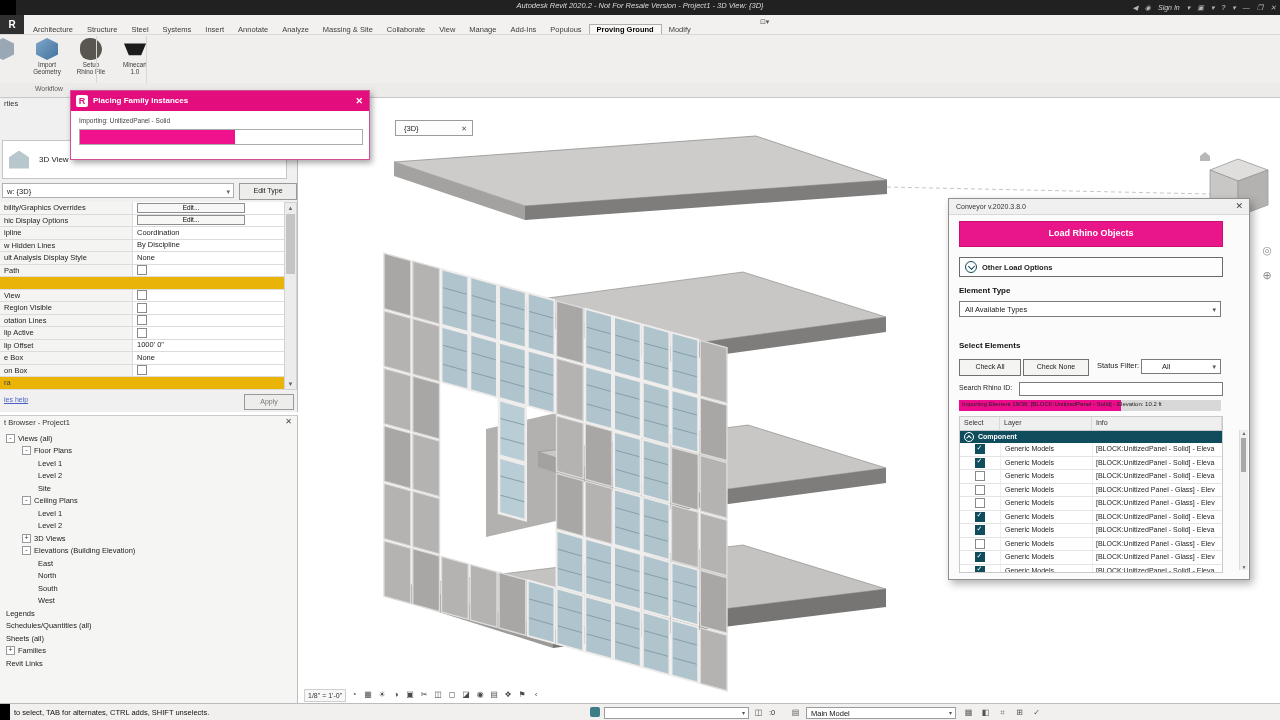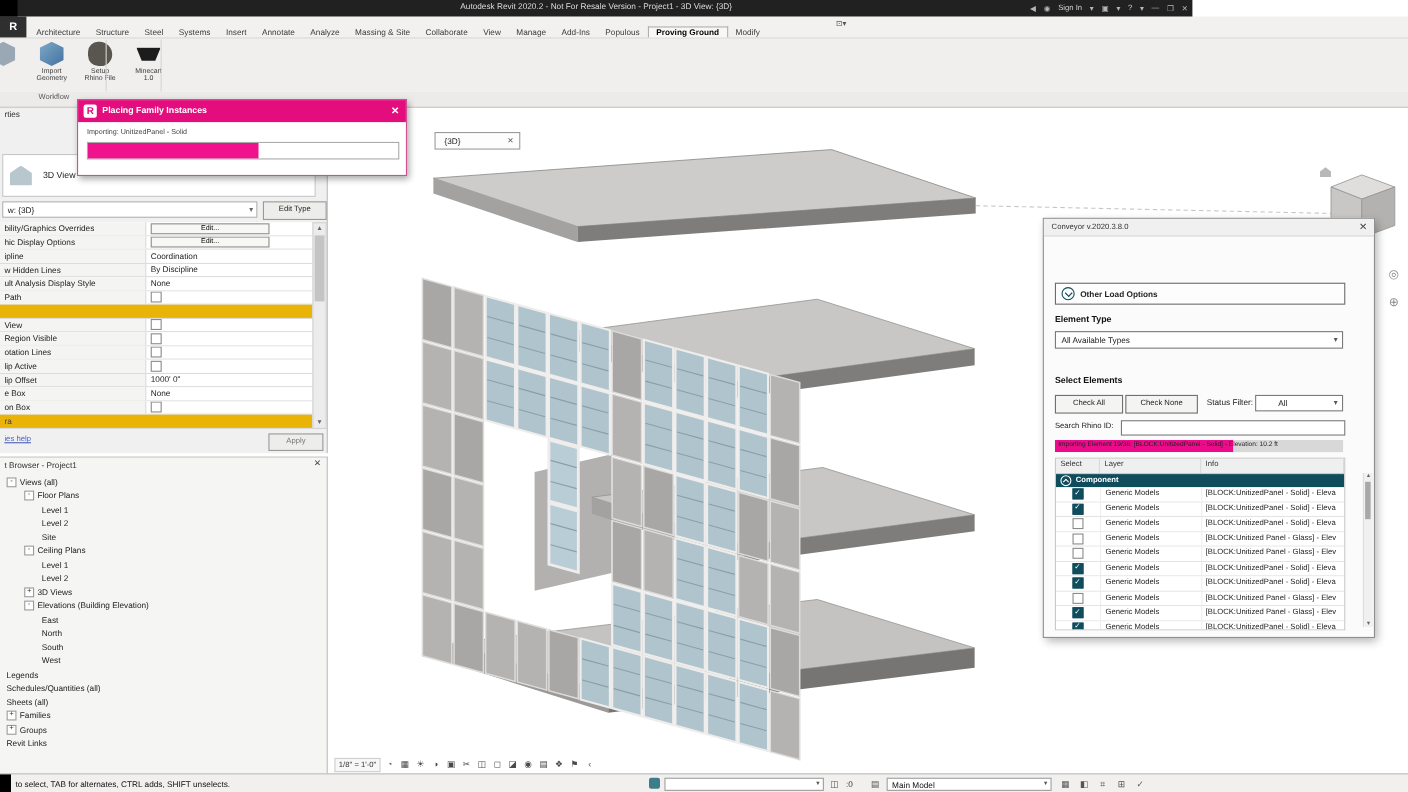--- a/index.html
+++ b/index.html
@@ -1,19 +1,19 @@
 <!DOCTYPE html>
 <html><head>
 <meta charset="utf-8">
 <style>
   html,body{margin:0;padding:0;background:#888;}
   #app{position:relative;width:1280px;height:720px;background:#fff;overflow:hidden;
        font-family:"Liberation Sans",sans-serif;-webkit-font-smoothing:antialiased;}
   
-  .titlebar{position:absolute;left:0;top:0;width:1084px;height:15px;background:#212121;z-index:40;}
+  .titlebar{position:absolute;left:0;top:0;width:1280px;height:15px;background:#212121;z-index:40;font-style:italic;}
   .titlebar .appcorner{position:absolute;left:0;top:0;width:16px;height:15px;background:#000;}
   .titlebar .title{position:absolute;left:0;right:0;top:1px;text-align:center;color:#dcdcdc;font-size:7.5px;}
   .titlebar-right{position:absolute;right:4px;top:0;height:15px;display:flex;align-items:center;gap:7px;color:#bdbdbd;font-size:7px;}
   .tb-icon{font-size:7px;color:#b5b5b5;cursor:default;}
   .tb-text{color:#d0d0d0;}
   
   .menubar{position:absolute;left:0;top:15px;width:1280px;height:19px;background:#f2f1ef;border-bottom:1px solid #dad8d6;z-index:39;}
   .appbtn{position:absolute;left:0;top:0;width:24px;height:19px;background:#2f2f2f;color:#fff;font-size:10px;font-weight:bold;text-align:center;line-height:19px;}
   .rtabs{position:absolute;left:26px;top:0;height:19px;display:flex;align-items:flex-end;}
   .rtab{padding:0 7px;font-size:7.5px;color:#3c3c3c;display:flex;align-items:center;cursor:default;}
@@ -553,24 +553,20 @@
           <span>Schedules/Quantities (all)</span>
         </div>
         <div class="tree-item" style="padding-left: 6px;">
           <span>Sheets (all)</span>
         </div>
         <div class="tree-item" style="padding-left: 6px;">
           <span class="exp">+</span>
           <span>Families</span>
         </div>
         <div class="tree-item" style="padding-left: 6px;">
-          <span class="exp">+</span>
-          <span>Groups</span>
-        </div>
-        <div class="tree-item" style="padding-left: 6px;">
           <span>Revit Links</span>
         </div>
       </div>
   </div>
 
   <div class="dlg-progress">
     <div class="dlgp-title">
       <span class="dlgp-ico">R</span>
       <span class="dlgp-title-text">Placing Family Instances</span>
       <span class="dlgp-x">✕</span>
@@ -579,20 +575,21 @@
     <div class="dlgp-bar">
       <div class="dlgp-fill" id="dlgp-fill" style="width: 55%;"></div>
     </div>
   </div>
 
   <div class="conveyor">
     <div class="cv-title">
       <span>Conveyor v.2020.3.8.0</span>
       <span class="cv-x">✕</span>
     </div>
+    <div class="cv-load">Load Rhino Objects</div>
     <div class="cv-exp">
       <span class="cv-exp-circle"></span>
       <span class="cv-exp-label">Other Load Options</span>
     </div>
     <div class="cv-h" style="top:87px">Element Type</div>
     <div class="cv-combo" style="top:102px">
       <span>All Available Types</span>
       <span class="caret">▾</span>
     </div>
     <div class="cv-h" style="top:142px">Select Elements</div>

